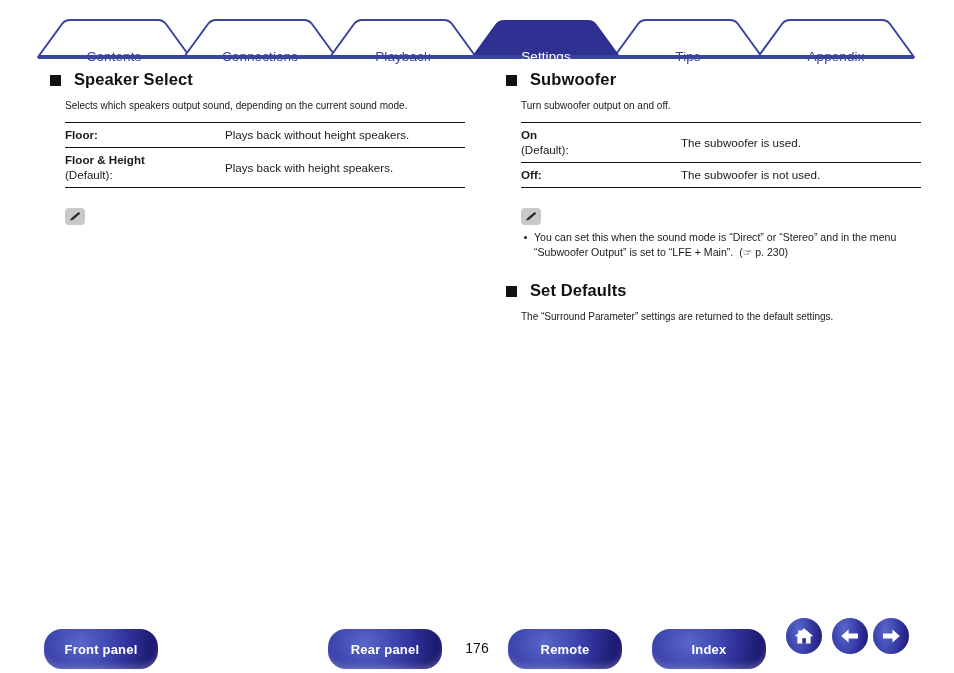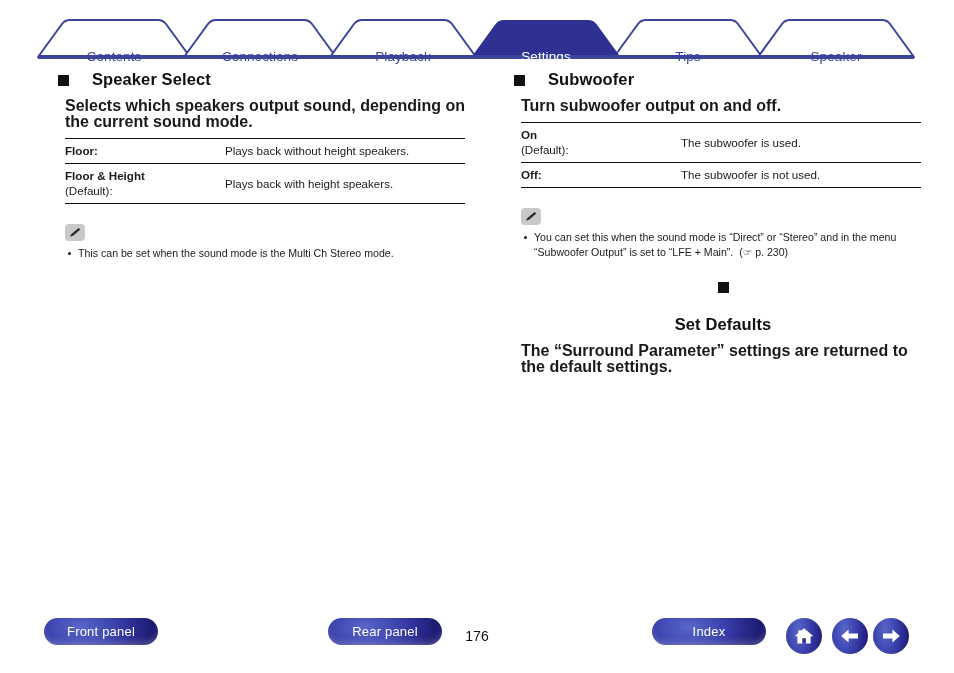--- a/index.html
+++ b/index.html
@@ -45,45 +45,44 @@
   .col {
     position: absolute;
     top: 70px;
   }
   .col-left  { left: 46px;  width: 430px; }
   .col-right { left: 502px; width: 430px; }
 
   .section-head {
     display: flex;
     align-items: center;
-    gap: 23px;
-    margin: 0 0 9px 12px;
+    gap: 13px;
+    margin: 0 0 9px 4px;
   }
   .sq {
     width: 11px;
     height: 11px;
     background: #111111;
     flex: 0 0 auto;
     position: relative;
     top: 1px;
   }
   .section-title {
     font-size: 16.5px;
     font-weight: bold;
     color: #111111;
     letter-spacing: .1px;
   }
 
   .body-text {
-    font-size: 16px;
+    font-size: 10px;
     line-height: 16px;
     color: #1a1a1a;
     margin: 0 0 8px 19px;
     max-width: 415px;
-    font-weight: bold;
   }
 
   
   table.spec {
     margin-left: 19px;
     border-collapse: collapse;
     table-layout: fixed;
   }
   table.spec.left  { width: 400px; }
   table.spec.right { width: 400px; }
@@ -153,43 +152,43 @@
   
   .footer {
     position: absolute;
     left: 0;
     top: 618px;
     width: 954px;
     height: 40px;
   }
   .pill {
     position: absolute;
-    top: 0;
-    height: 27px;
+    top: 11px;
+    height: 40px;
     border-radius: 18px;
     background: radial-gradient(ellipse 62% 150% at 32% 34%, #5a66c8 0%, #414bb4 38%, #2e2f96 72%, #1d1c73 100%);
     box-shadow: inset 0 -7px 10px -6px rgba(255,255,255,.35);
     color: #ffffff;
     font-size: 13px;
-    font-weight: normal;
+    font-weight: bold;
     display: flex;
     align-items: center;
     justify-content: center;
     letter-spacing: .2px;
   }
   .pill.p1 { left: 44px;  width: 114px; }
   .pill.p2 { left: 186px; width: 114px; }
   .pill.p3 { left: 328px; width: 114px; }
   .pill.p4 { left: 508px; width: 114px; }
   .pill.p5 { left: 652px; width: 114px; }
 
   .pageno {
     position: absolute;
     left: 456px;
-    top: 10px;
+    top: 22px;
     width: 42px;
     text-align: center;
     font-size: 14px;
     color: #111111;
   }
 
   .circbtn {
     position: absolute;
     top: 0;
     width: 36px;
@@ -218,21 +217,21 @@
 
     <path d="M472 40 L496 7 Q499 3 504 3 L588 3 Q593 3 596 7 L620 40 Z" fill="#2e3192" stroke="#2e3192" stroke-width="2" stroke-linejoin="round"></path>
 
     <rect x="38" y="37" width="876" height="4" fill="#3b449b"></rect>
   </svg>
   <div class="tab-label" style="left:38px;  width:152px;">Contents</div>
   <div class="tab-label" style="left:184px; width:152px;">Connections</div>
   <div class="tab-label" style="left:330px; width:146px;">Playback</div>
   <div class="tab-label active" style="left:472px; width:148px;">Settings</div>
   <div class="tab-label" style="left:614px; width:148px;">Tips</div>
-  <div class="tab-label" style="left:758px; width:156px;">Speaker</div>
+  <div class="tab-label" style="left:758px; width:156px;">Appendix</div>
 </div>
 
 <div class="col col-left">
 
   <div class="section-head">
     <span class="sq"></span>
     <span class="section-title">Speaker Select</span>
   </div>
 
   <p class="body-text">Selects which speakers output sound, depending on the current sound mode.</p>
@@ -255,23 +254,20 @@
   </tbody>
     </table>
 
   <div class="note">
     <div class="note-icon">
       <svg width="13" height="11" viewBox="0 0 13 11">
         <path d="M1.2 9.6 L2.4 7.0 L9.6 1.0 L11.3 2.6 L4.1 8.7 Z" fill="#2b2b2b"></path>
         <path d="M1.2 9.6 L2.4 9.1 L1.7 8.3 Z" fill="#2b2b2b"></path>
       </svg>
     </div>
-    <ul class="note-list">
-      <li>This can be set when the sound mode is the Multi Ch Stereo mode.</li>
-    </ul>
   </div>
 </div>
 
 <div class="col col-right">
 
   <div class="section-head">
     <span class="sq"></span>
     <span class="section-title">Subwoofer</span>
   </div>
 
@@ -300,35 +296,36 @@
       <svg width="13" height="11" viewBox="0 0 13 11">
         <path d="M1.2 9.6 L2.4 7.0 L9.6 1.0 L11.3 2.6 L4.1 8.7 Z" fill="#2b2b2b"></path>
         <path d="M1.2 9.6 L2.4 9.1 L1.7 8.3 Z" fill="#2b2b2b"></path>
       </svg>
     </div>
     <ul class="note-list">
       <li><span>You can set this when the sound mode is “Direct” or “Stereo” and in the menu “Subwoofer Output” is set to “LFE + Main”.</span>&nbsp; <span class="pgref">(☞ p. 230)</span></li>
     </ul>
   </div>
 
-  <div class="section-head" style="margin-top:22px;flex-direction:column;">
+  <div class="section-head" style="margin-top:22px;">
     <span class="sq"></span>
     <span class="section-title">Set Defaults</span>
   </div>
 
   <p class="body-text">The “Surround Parameter” settings are returned to the default settings.</p>
 </div>
 
 <div class="footer">
 
   <div class="pill p1">Front panel</div>
   <div class="pill p3">Rear panel</div>
 
   <div class="pageno">176</div>
 
+  <div class="pill p4">Remote</div>
   <div class="pill p5">Index</div>
 
   <div class="circbtn c1">
     <svg width="22" height="20" viewBox="0 0 22 20">
       <path d="M11 2.2 L20.4 10.2 L17.6 10.2 L17.6 17.6 L4.4 17.6 L4.4 10.2 L1.6 10.2 Z" fill="#ffffff"></path>
       <rect x="5.4" y="4.4" width="2.6" height="3.6" fill="#ffffff"></rect>
       <rect x="9.3" y="12.2" width="3.6" height="5.4" fill="#2e3192"></rect>
     </svg>
   </div>
 

